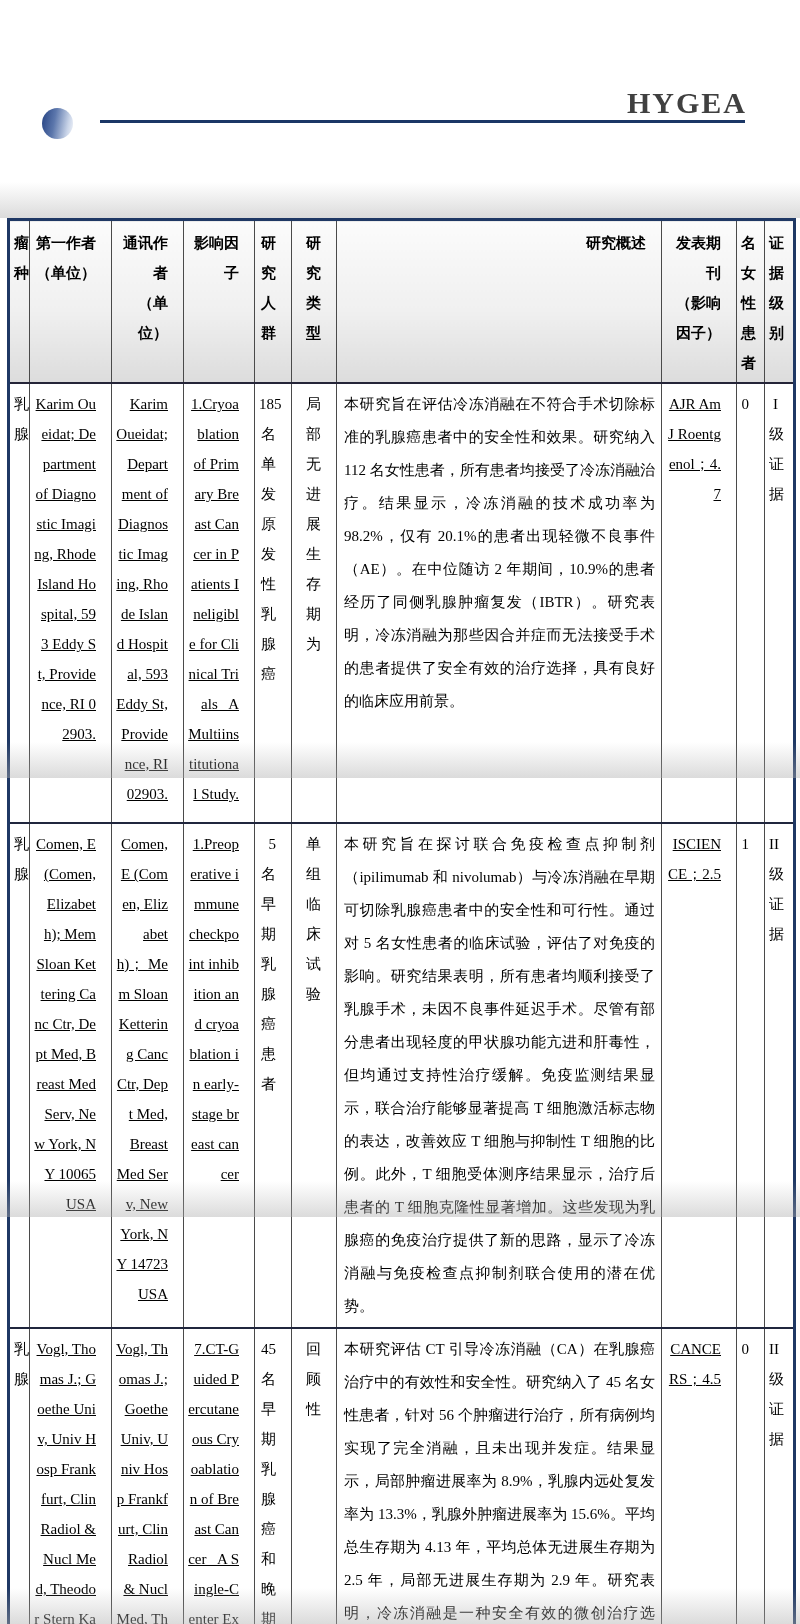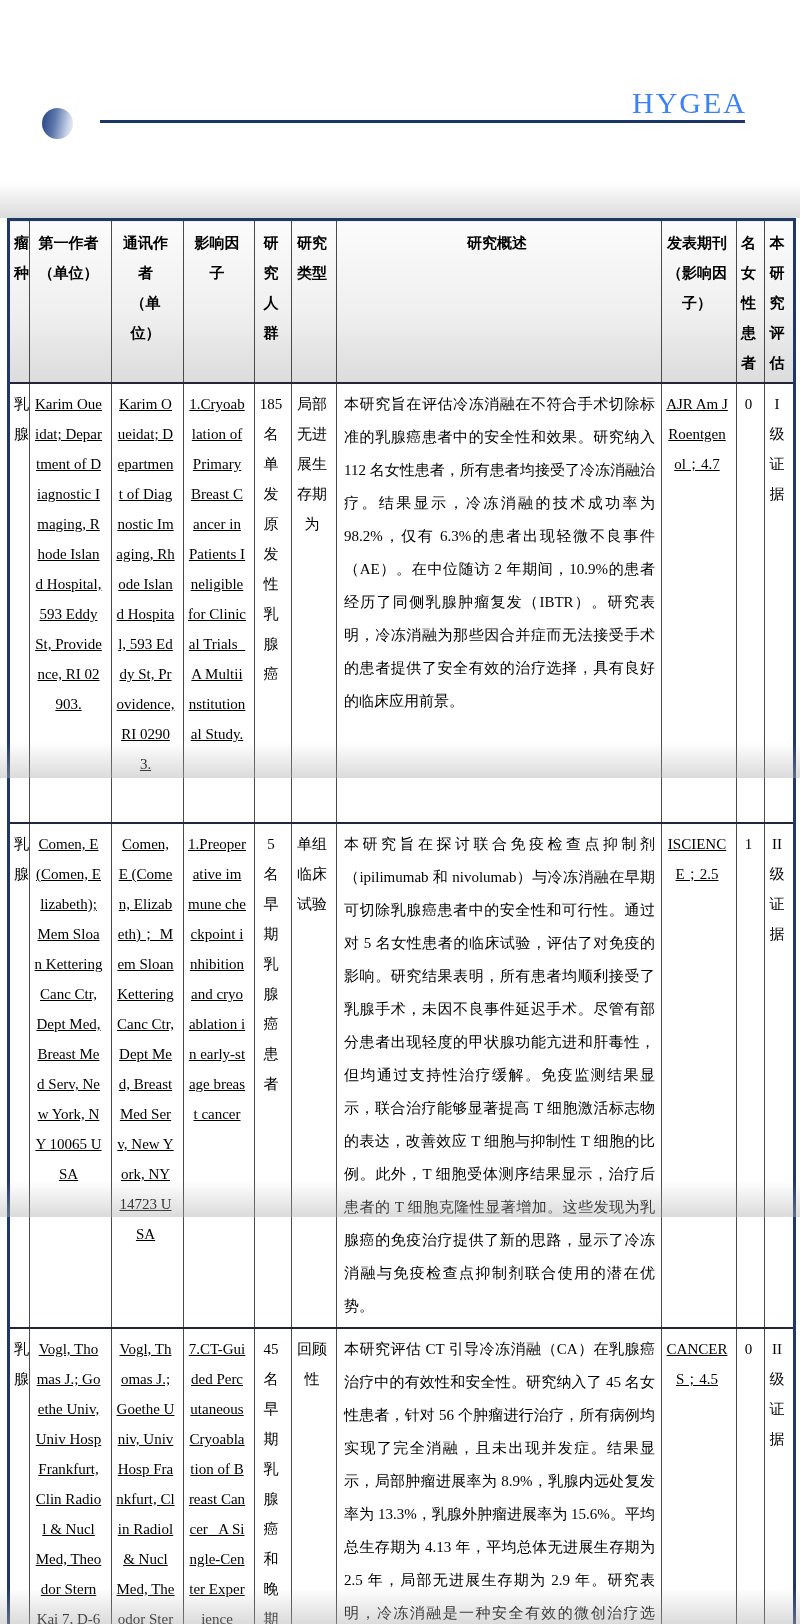--- a/index.html
+++ b/index.html
@@ -18,39 +18,39 @@
     width: 31px; height: 31px; border-radius: 50%;
     background: linear-gradient(100deg, #2b4887 5%, #5c77ac 40%, #c9d4e8 80%, #f2f5fa 100%);
   }
   .brand-line {
     position: absolute; left: 100px; top: 120px;
     width: 645px; height: 3px;
     background: #1b3766;
   }
   .brand-text {
     position: absolute; right: 53px; top: 86px;
-    font-size: 30px; font-weight: normal; letter-spacing: 2px;
-    color: #3b82f6;
+    font-size: 30px; font-weight: bold; letter-spacing: 2px;
+    color: #404040;
   }
   
   table.evidence {
     position: absolute; left: 7px; top: 218px;
     width: 786px;
     border-collapse: collapse;
     table-layout: fixed;
     border: 3px solid #1f3864;
     font-size: 15px;
   }
   td, th {
     border: 1px solid #4a4a4a;
     vertical-align: top;
-    text-align: center;
+    text-align: right;
     font-weight: normal;
     line-height: 30px;
-    padding: 5px 8px 4px 4px;
+    padding: 5px 15px 4px 4px;
     overflow: hidden;
   }
   thead th {
     height: 120px;
     font-weight: bold;
     white-space: pre-line;
     background: linear-gradient(180deg, #fbfbfb 0%, #f0f0f0 55%, #dcdcdc 100%);
     border-bottom: 2px solid #252538;
     padding-top: 7px;
   }
@@ -105,32 +105,32 @@
 （单位）</th>
       <th>影响因子</th>
       <th>研究
 人群</th>
       <th>研究
 类型</th>
       <th>研究概述</th>
       <th>发表期刊
 （影响因子）</th>
       <th>名女性患者</th>
-      <th>本研究评估</th>
+      <th>证据级别</th>
     </tr>
   </thead>
   <tbody>
     <tr>
       <td>乳腺</td>
       <td class="c-latin">Karim Oueidat; Department of Diagnostic Imaging, Rhode Island Hospital, 593 Eddy St, Providence, RI 02903.</td>
       <td class="c-latin">Karim Oueidat; Department of Diagnostic Imaging, Rhode Island Hospital, 593 Eddy St, Providence, RI 02903.</td>
       <td class="c-latin">1.Cryoablation of Primary Breast Cancer in Patients Ineligible for Clinical Trials_ A Multiinstitutional Study.</td>
       <td>185 名单发原发性乳腺癌</td>
       <td>局部无进展生存期为</td>
-      <td class="c-summary">本研究旨在评估冷冻消融在不符合手术切除标准的乳腺癌患者中的安全性和效果。研究纳入 112 名女性患者，所有患者均接受了冷冻消融治疗。结果显示，冷冻消融的技术成功率为 98.2%，仅有 6.3%的患者出现轻微不良事件（AE）。在中位随访 2 年期间，10.9%的患者经历了同侧乳腺肿瘤复发（IBTR）。研究表明，冷冻消融为那些因合并症而无法接受手术的患者提供了安全有效的治疗选择，具有良好的临床应用前景。</td>
+      <td class="c-summary">本研究旨在评估冷冻消融在不符合手术切除标准的乳腺癌患者中的安全性和效果。研究纳入 112 名女性患者，所有患者均接受了冷冻消融治疗。结果显示，冷冻消融的技术成功率为 98.2%，仅有 20.1%的患者出现轻微不良事件（AE）。在中位随访 2 年期间，10.9%的患者经历了同侧乳腺肿瘤复发（IBTR）。研究表明，冷冻消融为那些因合并症而无法接受手术的患者提供了安全有效的治疗选择，具有良好的临床应用前景。</td>
       <td class="c-latin">AJR Am J Roentgenol；4.7</td>
       <td>0</td>
       <td>I 级证据</td>
     </tr>
     <tr>
       <td>乳腺</td>
       <td class="c-latin">Comen, E (Comen, Elizabeth); Mem Sloan Kettering Canc Ctr, Dept Med, Breast Med Serv, New York, NY 10065 USA</td>
       <td class="c-latin">Comen, E (Comen, Elizabeth)； Mem Sloan Kettering Canc Ctr, Dept Med, Breast Med Serv, New York, NY 14723 USA</td>
       <td class="c-latin">1.Preoperative immune checkpoint inhibition and cryoablation in early-stage breast cancer</td>
       <td>5 名早期乳腺癌患者</td>

